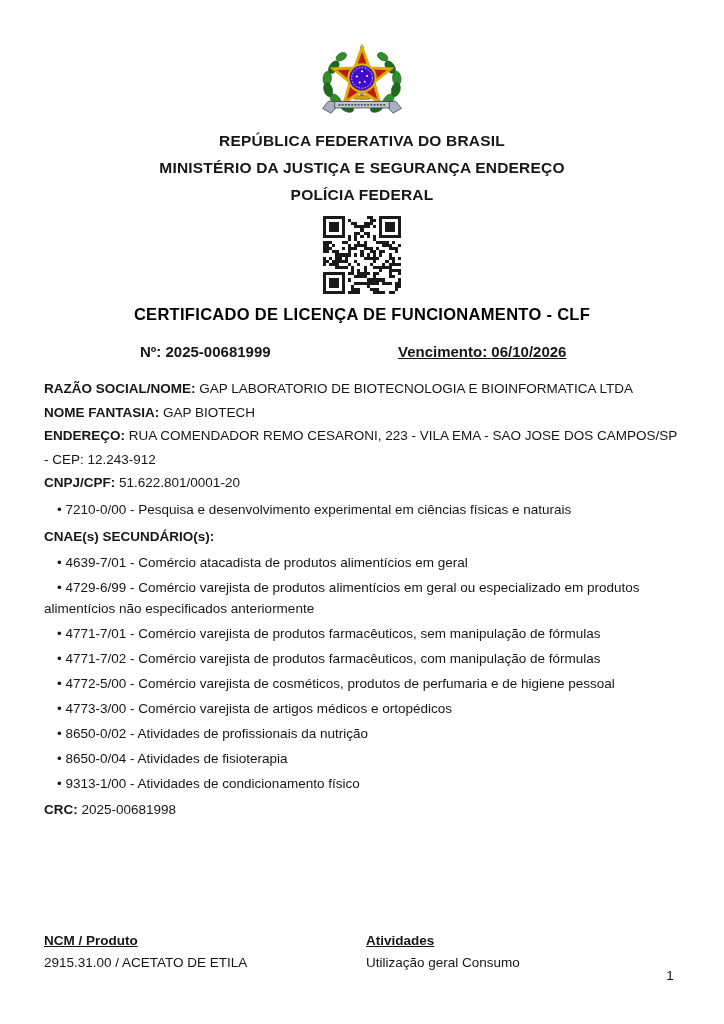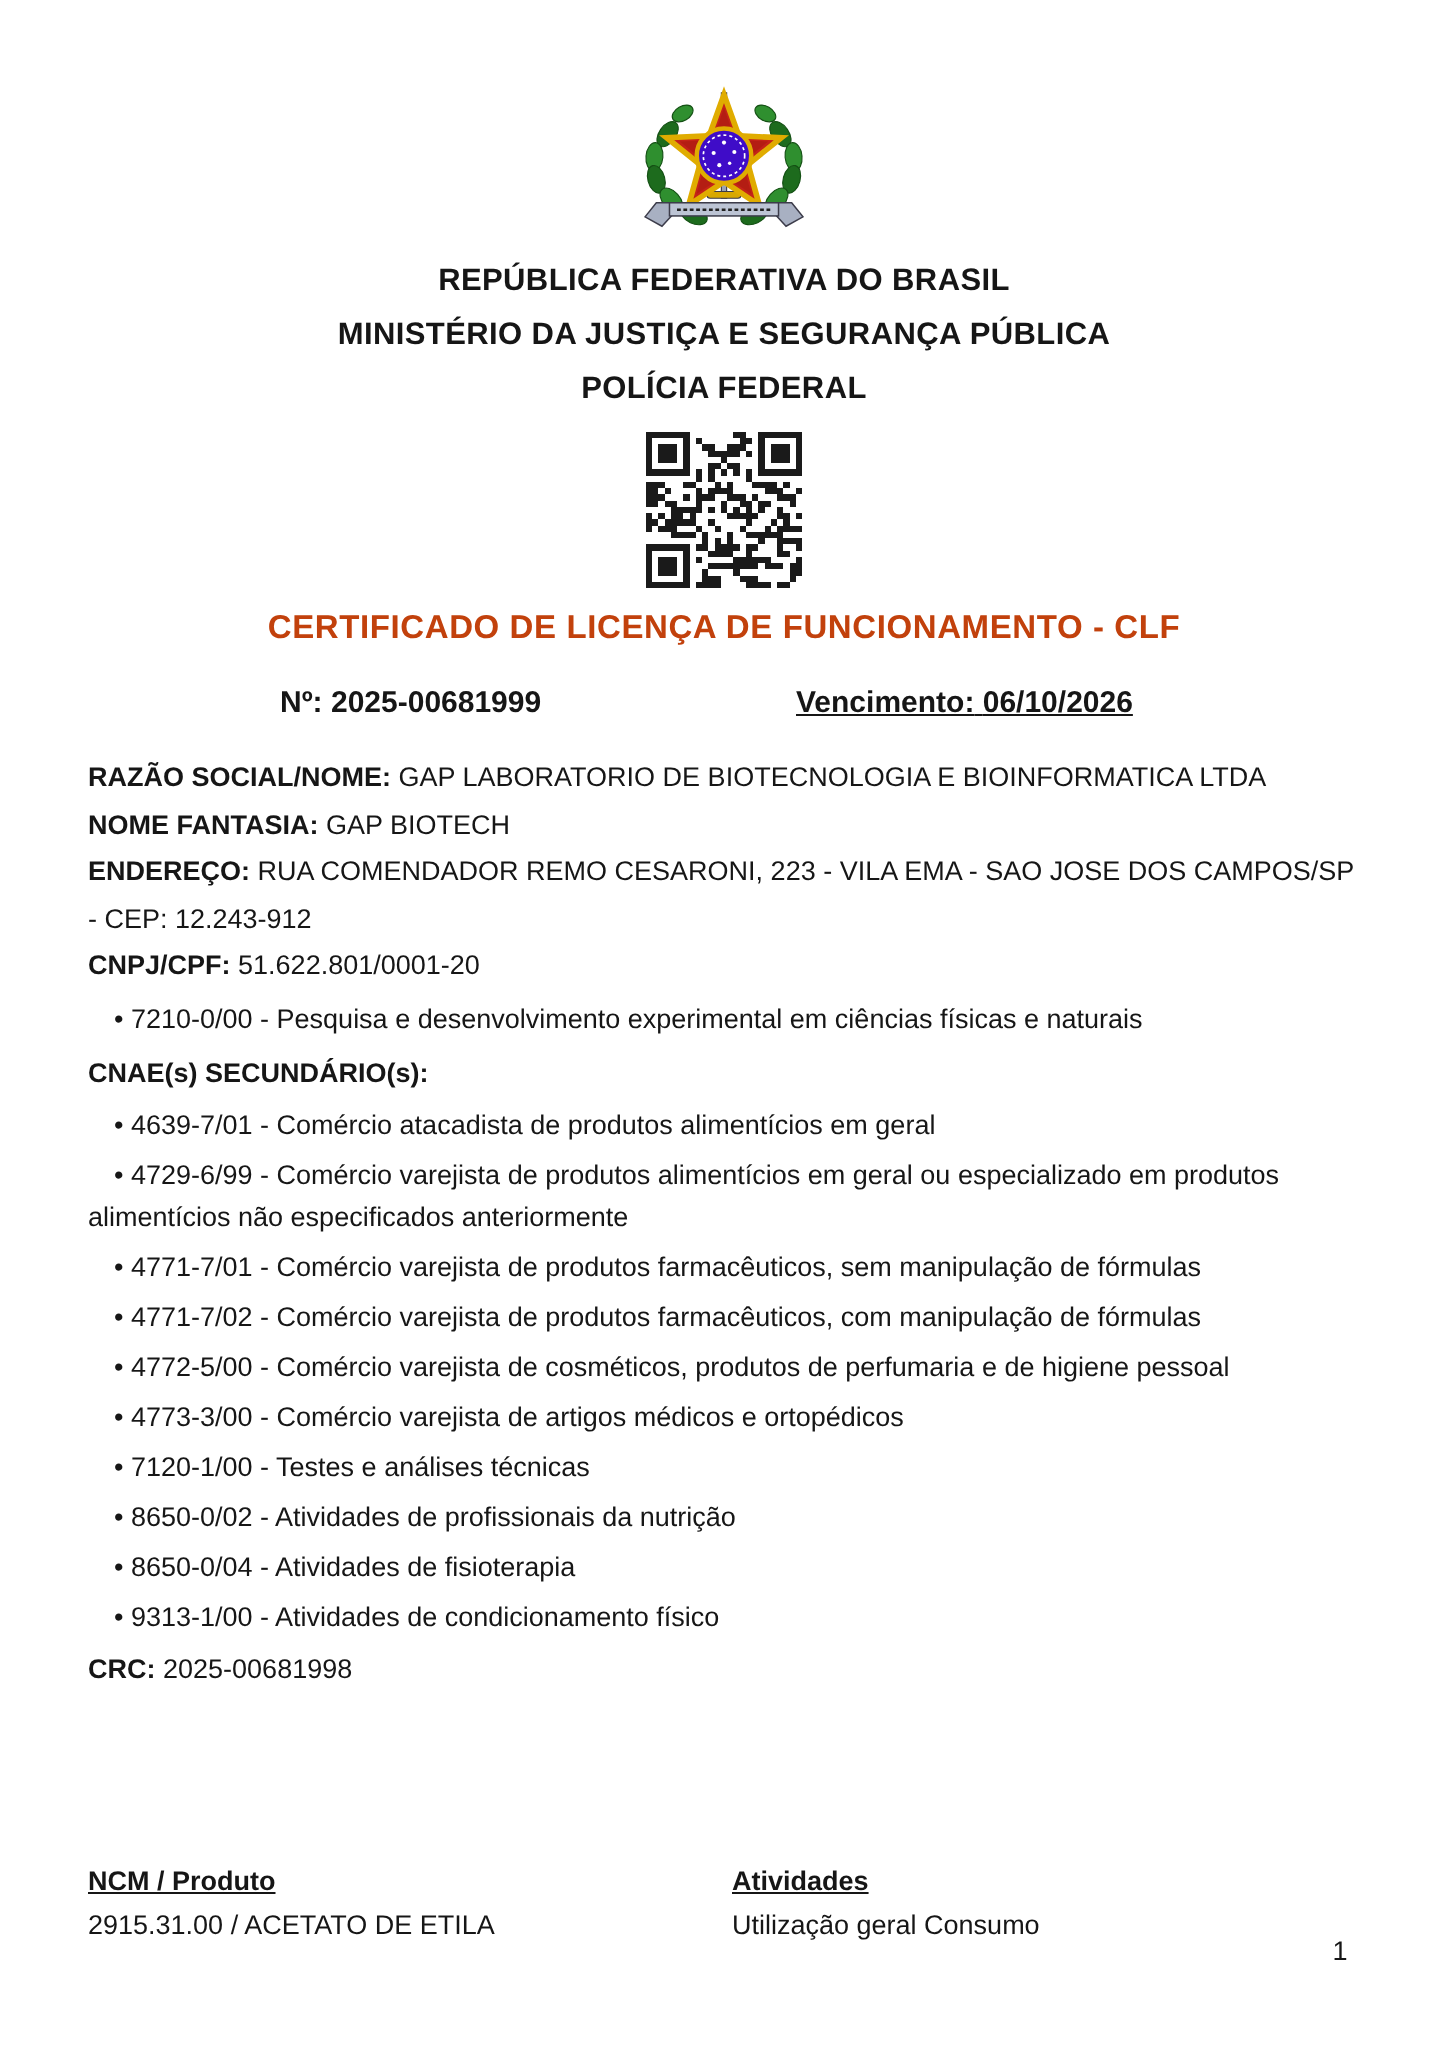--- a/index.html
+++ b/index.html
@@ -87,21 +87,21 @@
       <g>
         <path d="M8,70 L14,62.5 L86,62.5 L92,70 L83,75 L77,68.5 L23,68.5 L17,75 Z" fill="#a8b0c2" stroke="#3c3c4a" stroke-width="0.8"></path>
         <rect x="21" y="62.5" width="58" height="7" fill="#bcc4d4" stroke="#3c3c4a" stroke-width="0.8"></rect>
         <line x1="25" y1="66.2" x2="75" y2="66.2" stroke="#222" stroke-width="1.3" stroke-dasharray="2,1.4"></line>
       </g>
     </svg>
   </div>
 
   <div class="gov-header">
     <div>REPÚBLICA FEDERATIVA DO BRASIL</div>
-    <div>MINISTÉRIO DA JUSTIÇA E SEGURANÇA PÚBLICA</div>
+    <div>MINISTÉRIO DA JUSTIÇA E SEGURANÇA ENDEREÇO</div>
     <div>POLÍCIA FEDERAL</div>
   </div>
 
   <div class="qr">
     <svg id="qr-svg" width="78" height="78" viewBox="0 0 25 25" shape-rendering="crispEdges">
         <rect x="0" y="0" width="25" height="25" fill="#fff"></rect>
         <rect x="0" y="0" width="1" height="1" fill="#1a1a1a"></rect>
         <rect x="1" y="0" width="1" height="1" fill="#1a1a1a"></rect>
         <rect x="2" y="0" width="1" height="1" fill="#1a1a1a"></rect>
         <rect x="3" y="0" width="1" height="1" fill="#1a1a1a"></rect>
@@ -400,21 +400,21 @@
         <rect x="11" y="24" width="1" height="1" fill="#1a1a1a"></rect>
         <rect x="16" y="24" width="1" height="1" fill="#1a1a1a"></rect>
         <rect x="17" y="24" width="1" height="1" fill="#1a1a1a"></rect>
         <rect x="18" y="24" width="1" height="1" fill="#1a1a1a"></rect>
         <rect x="19" y="24" width="1" height="1" fill="#1a1a1a"></rect>
         <rect x="21" y="24" width="1" height="1" fill="#1a1a1a"></rect>
         <rect x="22" y="24" width="1" height="1" fill="#1a1a1a"></rect>
       </svg>
   </div>
 
-  <h1 class="doc-title" style="color: #c2410c;">CERTIFICADO DE LICENÇA DE FUNCIONAMENTO - CLF</h1>
+  <h1 class="doc-title" style="color: #000000;">CERTIFICADO DE LICENÇA DE FUNCIONAMENTO - CLF</h1>
 
   <div class="meta-row">
     <span class="meta-num"><span>Nº:</span> <span>2025-00681999</span></span>
     <span class="meta-venc"><span>Vencimento:</span> <span>06/10/2026</span></span>
   </div>
 
   <div class="body">
     <p><span class="b">RAZÃO SOCIAL/NOME:</span> <span>GAP LABORATORIO DE BIOTECNOLOGIA E BIOINFORMATICA LTDA</span></p>
     <p><span class="b">NOME FANTASIA:</span> <span>GAP BIOTECH</span></p>
     <p><span class="b">ENDEREÇO:</span> <span>RUA COMENDADOR REMO CESARONI, 223 - VILA EMA - SAO JOSE DOS CAMPOS/SP - CEP: 12.243-912</span></p>
@@ -422,21 +422,20 @@
 
     <p class="bullet"><span>7210-0/00 - Pesquisa e desenvolvimento experimental em ciências físicas e naturais</span></p>
 
     <p class="section-label">CNAE(s) SECUNDÁRIO(s):</p>
     <p class="bullet"><span>4639-7/01 - Comércio atacadista de produtos alimentícios em geral</span></p>
     <p class="bullet"><span>4729-6/99 - Comércio varejista de produtos alimentícios em geral ou especializado em produtos alimentícios não especificados anteriormente</span></p>
     <p class="bullet"><span>4771-7/01 - Comércio varejista de produtos farmacêuticos, sem manipulação de fórmulas</span></p>
     <p class="bullet"><span>4771-7/02 - Comércio varejista de produtos farmacêuticos, com manipulação de fórmulas</span></p>
     <p class="bullet"><span>4772-5/00 - Comércio varejista de cosméticos, produtos de perfumaria e de higiene pessoal</span></p>
     <p class="bullet"><span>4773-3/00 - Comércio varejista de artigos médicos e ortopédicos</span></p>
-    <p class="bullet"><span>7120-1/00 - Testes e análises técnicas</span></p>
     <p class="bullet"><span>8650-0/02 - Atividades de profissionais da nutrição</span></p>
     <p class="bullet"><span>8650-0/04 - Atividades de fisioterapia</span></p>
     <p class="bullet"><span>9313-1/00 - Atividades de condicionamento físico</span></p>
 
     <p class="crc-line"><span class="b">CRC:</span> <span>2025-00681998</span></p>
   </div>
 
   <div class="footer">
     <div class="fcol1">
       <div class="fh">NCM / Produto</div>

